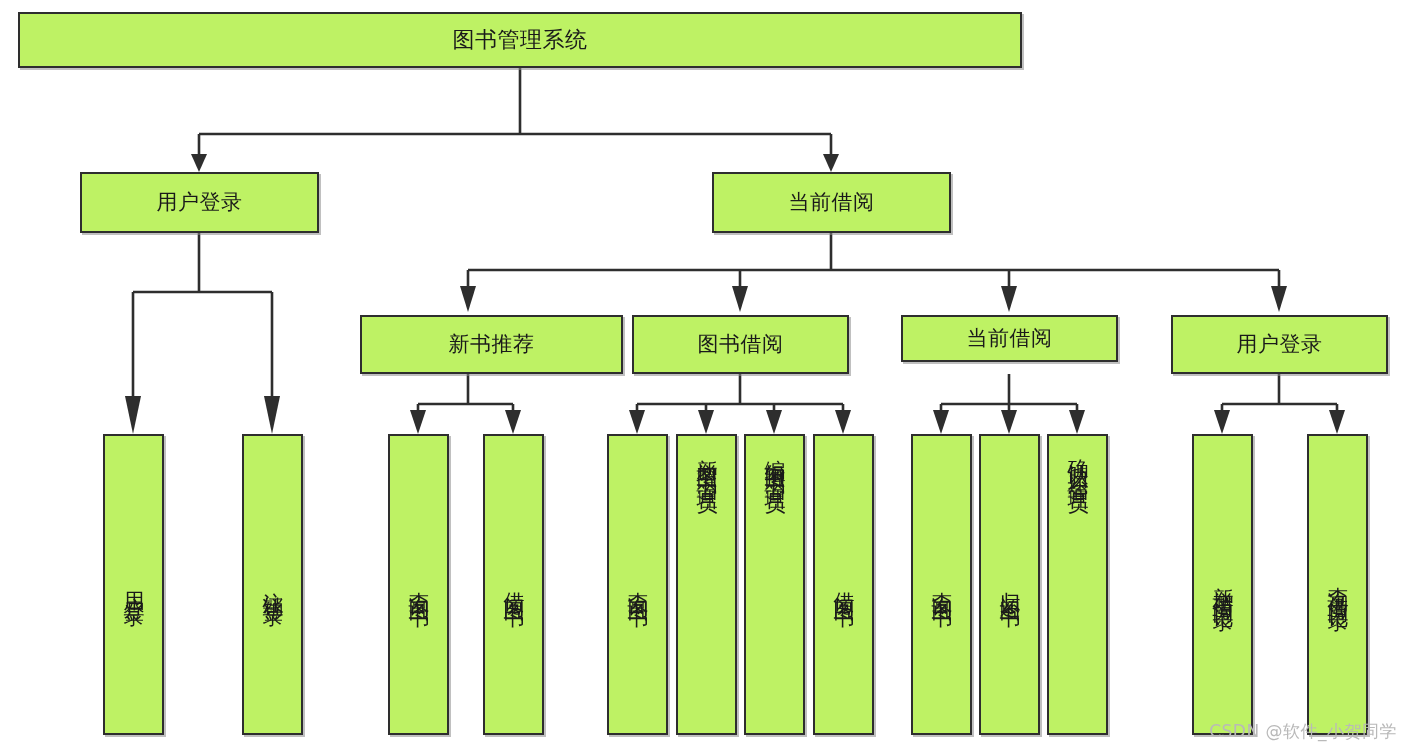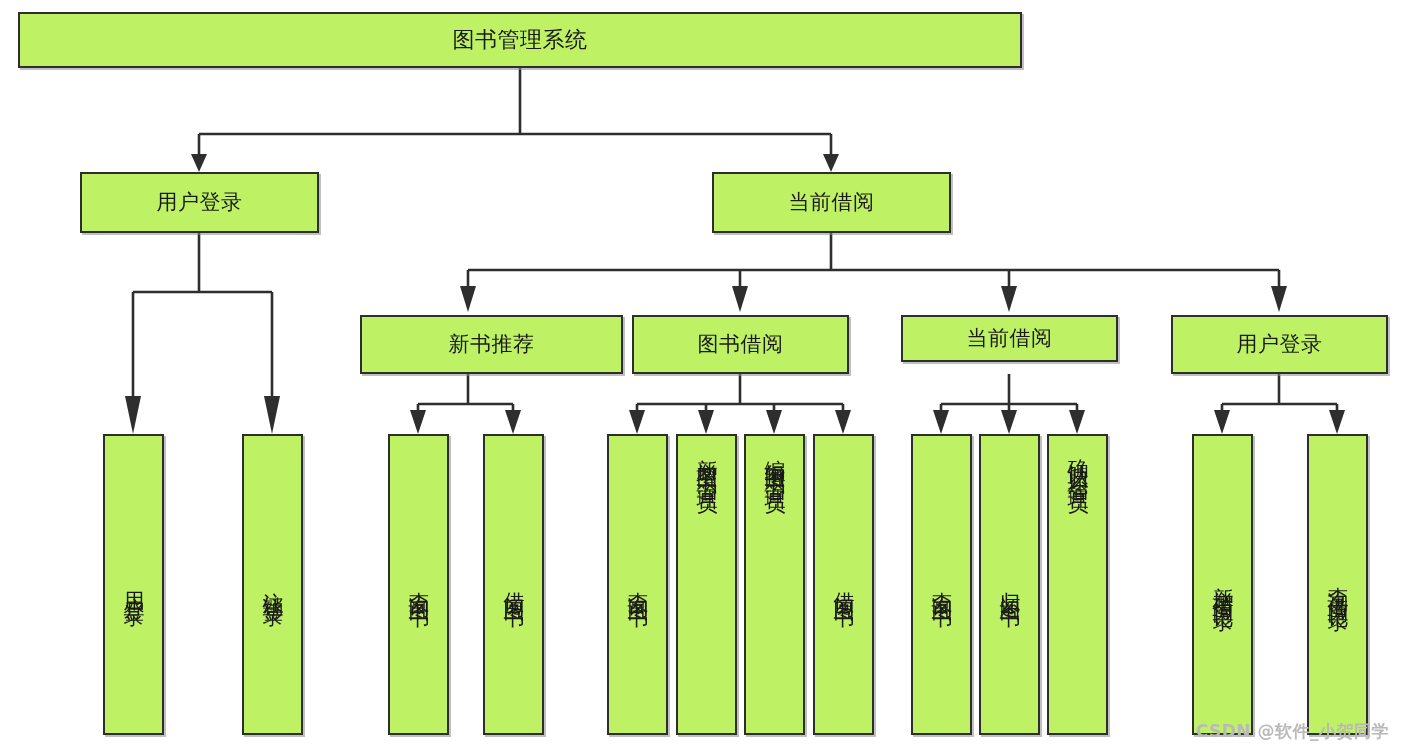--- a/index.html
+++ b/index.html
@@ -71,28 +71,27 @@
     line-height:1;
     white-space:nowrap;
     max-height:100%;
   }
   
   .node.v.topalign{ align-items:flex-start; padding-top:6px; }
 
   
   #watermark{
     position:absolute;
-    right:16px;
+    right:8px;
     bottom:4px;
     font-size:17px;
     color:#b9b9b9;
     letter-spacing:.5px;
     user-select:none;
     white-space:nowrap;
-    font-weight:bold;
   }
 </style>
 </head>
 <body>
 
 <div id="canvas">
 
   <svg id="wires" viewBox="0 0 1405 747" width="1405" height="747">
 
     <line x1="520" y1="68" x2="520" y2="134"></line>

